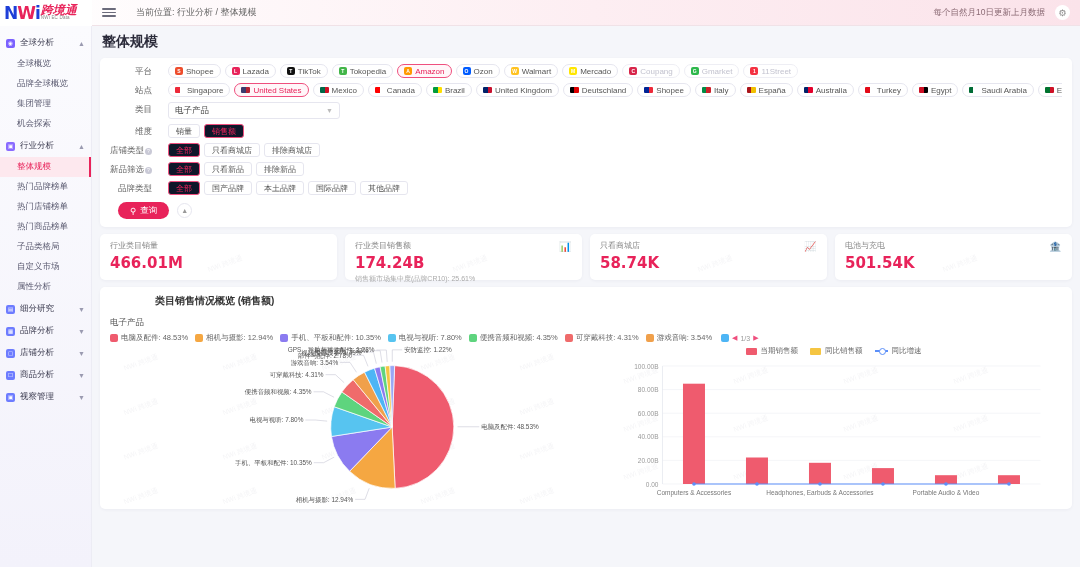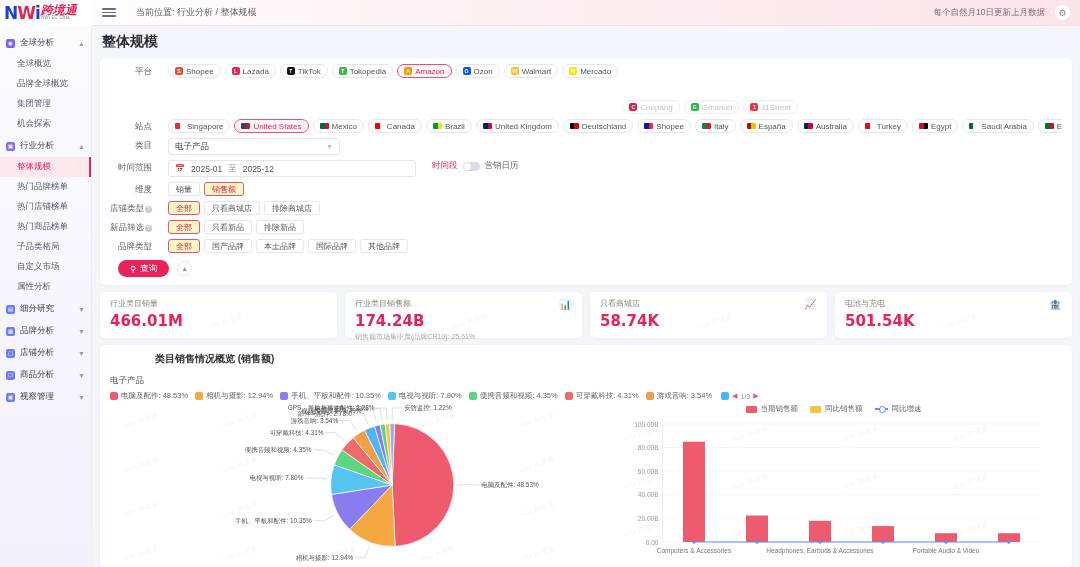--- a/index.html
+++ b/index.html
@@ -59,37 +59,37 @@
   .frow { display:flex; align-items:flex-start; margin-bottom: 5px; gap: 6px; }
   .flabel { width: 52px; flex:0 0 52px; text-align:right; padding-right:10px; font-size:8.5px; color:#666; padding-top:2px; }
   .flabel .qm { display:inline-block; width:7px;height:7px;border-radius:50%;background:#c9c9d6;color:#fff;font-size:5px;line-height:7px;text-align:center;margin-left:1px; }
   .fchips { display:flex; flex-wrap:nowrap; gap:4px; overflow:hidden; }
   .chip {
     display:flex; align-items:center; gap:3px; height:14px; padding:0 6px;
     border:1px solid #e6e6ef; border-radius:7px; background:#fff;
     font-size:8px; color:#555; white-space:nowrap; cursor:pointer;
   }
   .chip.sel { border-color:#ef4f7e; color:#e8235a; background:#fff6f9; }
-  .chip.dim { color:#c3c3cf; border-color:#eeeef4;margin-top:36px; }
+  .chip.dim { color:#c3c3cf; border-color:#eeeef4; }
   .flag { width:9px; height:6.5px; border-radius:1px; flex:0 0 9px; display:block; }
   .pico { width:8px;height:8px;border-radius:2px;flex:0 0 8px;display:flex;align-items:center;justify-content:center;color:#fff;font-size:5px;font-weight:bold; }
 
   .sel-input { width: 172px; height:17px; border:1px solid #e6e6ef; border-radius:3px; display:flex; align-items:center; padding:0 6px; font-size:8.5px; color:#444; background:#fff; cursor:pointer;}
   .sel-input .cv { margin-left:auto; color:#bbb; font-size:7px; }
   .date-box { display:flex; align-items:center; height:17px; border:1px solid #e6e6ef; border-radius:3px; padding:0 6px; gap:6px; font-size:8.5px; color:#555; background:#fff; width:248px; cursor:pointer;}
   .date-box .dv { color:#555; }
   .date-box .sep { color:#999; }
   .cal-ico { font-size:8px; color:#aaa; }
   .time-toggle { display:flex; align-items:center; gap:5px; margin-left:10px; }
   .tt-label { font-size:8.5px; color:#e8235a; }
   .switch { width:17px;height:9px;border-radius:5px;background:#dcdce6;position:relative; cursor:pointer;}
   .switch::after{content:"";position:absolute;width:7px;height:7px;border-radius:50%;background:#fff;top:1px;left:1px;}
   .tt-label2 { font-size:8.5px; color:#666; }
   .tag-btn { height:14px;padding:0 7px;border:1px solid #e6e6ef;border-radius:3px;background:#fff;font-size:8px;color:#555;display:flex;align-items:center;cursor:pointer;}
-  .tag-btn.sel { border-color:#ef4f7e;color:#e8235a;background:#fef9c3; }
+  .tag-btn.sel { border-color:#ef4f7e;color:#e8235a;background:#0f172a; }
   .query-row { display:flex; align-items:center; gap:8px; margin-top:7px; padding-left:8px; }
   .query-btn { height:17px;padding:0 12px;border-radius:9px;background:#e8235a;color:#fff;font-size:8.5px;display:flex;align-items:center;gap:4px;cursor:pointer;border:none;}
   .collapse-btn { width:15px;height:15px;border-radius:50%;border:1px solid #e6e6ef;background:#fff;display:flex;align-items:center;justify-content:center;font-size:7px;color:#999;cursor:pointer;}
 
   
   .kpis { display:flex; gap:8px; margin-top:7px; }
   .kpi { flex:1; background:#fff; border-radius:5px; box-shadow:0 1px 3px rgba(80,80,120,.06); padding:6px 10px 7px 10px; position:relative; height:46px; }
   .kpi-label { font-size:8px; color:#888; }
   .kpi-val { font-size:15px; font-weight:bold; color:#e8235a; margin-top:3px; font-family:"DejaVu Sans",sans-serif;}
   .kpi-sub { font-size:7px; color:#aaa; margin-top:2px; }
@@ -320,34 +320,20 @@
         </div>
 
         <div class="frow">
           <div class="flabel">类目</div>
           <div class="sel-input">
             <span>电子产品</span>
             <span class="cv">▼</span>
           </div>
         </div>
 
-        <div class="frow">
-          <div class="flabel">时间范围</div>
-          <div class="date-box">
-            <span class="cal-ico">📅</span>
-            <span class="dv">2025-01</span>
-            <span class="sep">至</span>
-            <span class="dv">2025-12</span>
-          </div>
-          <div class="time-toggle">
-            <span class="tt-label">时间段</span>
-            <span class="switch"></span>
-            <span class="tt-label2">营销日历</span>
-          </div>
-        </div>
 
         <div class="frow">
           <div class="flabel">维度</div>
           <div class="fchips" id="dimension-chips">
               <div class="tag-btn">
                 <span>销量</span>
               </div>
               <div class="tag-btn sel">
                 <span>销售额</span>
               </div>

